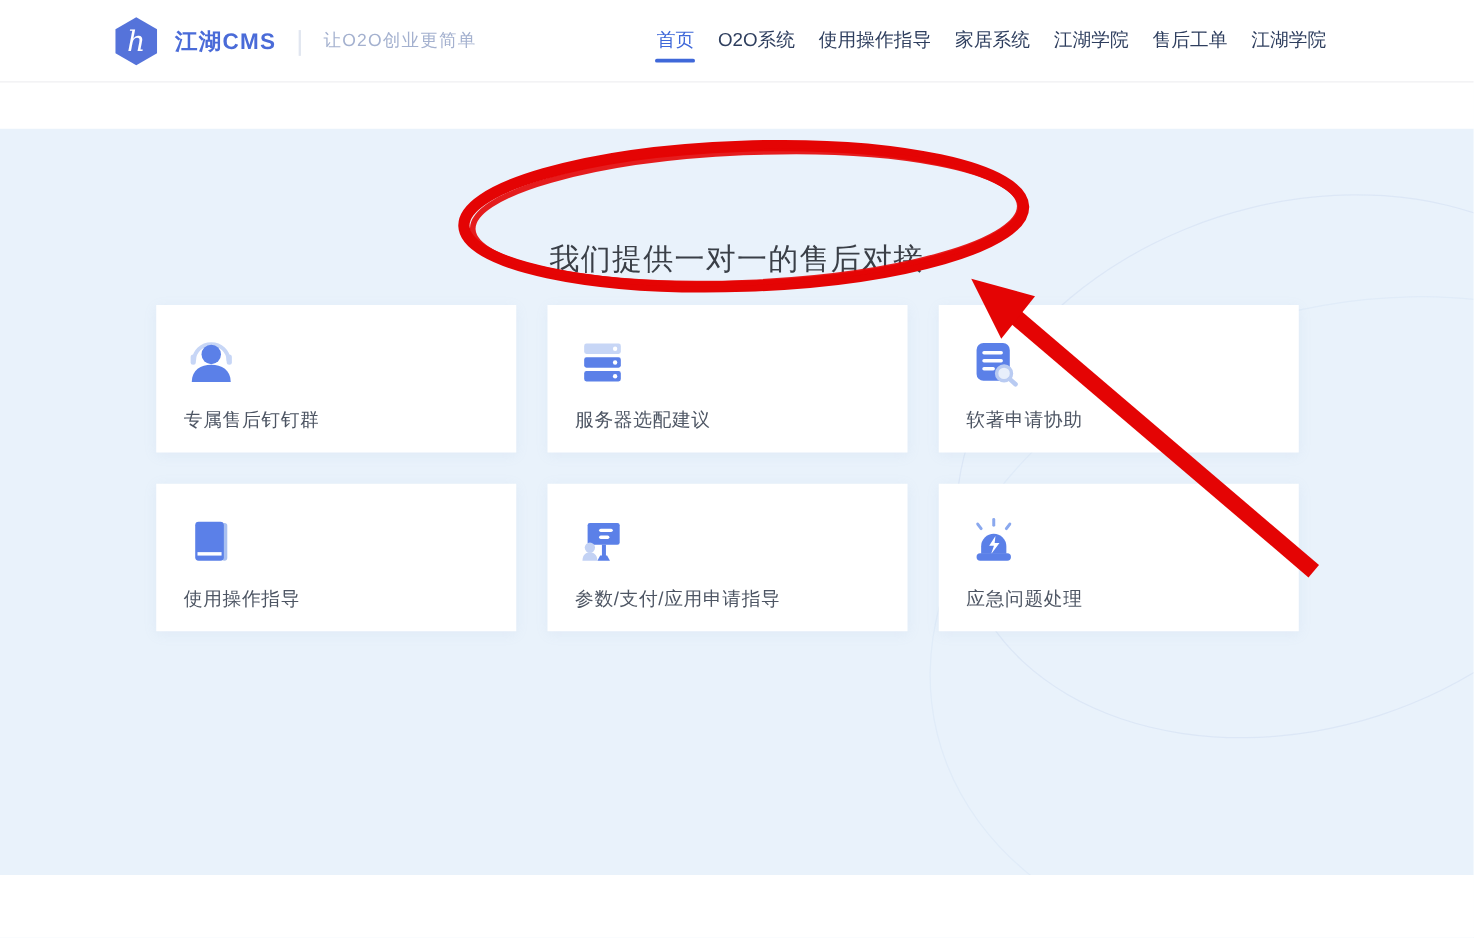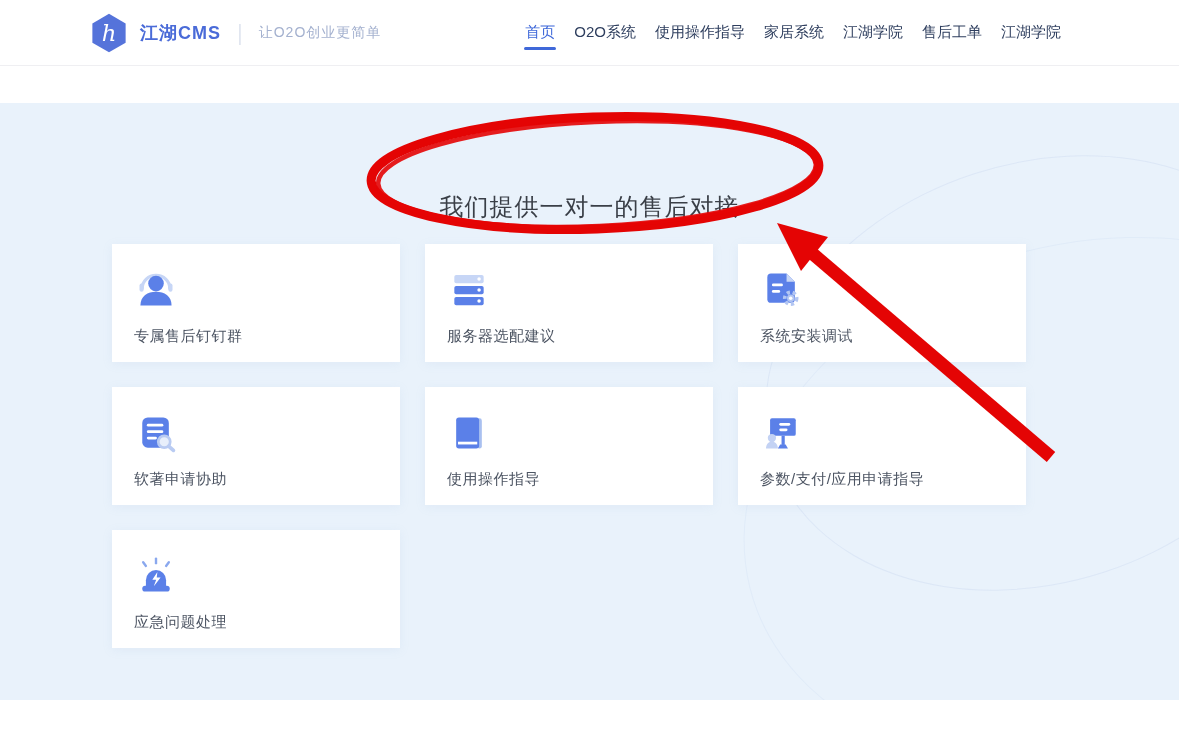--- a/index.html
+++ b/index.html
@@ -44,21 +44,21 @@
   .deco1 { width:560px; height:420px; right:-140px; top:60px; transform:rotate(-18deg); }
   .deco2 { width:700px; height:520px; right:-260px; top:140px; transform:rotate(-14deg); border-color:rgba(130,160,215,0.08); }
 
   .hero-title {
     position:relative; text-align:center; margin-top:88px;
     font-size:24px; color:#3a3f47; letter-spacing:1px; z-index:2;
   }
 
   
   .grid {
-    position:absolute; left:112px; top:141px; 
+    position:absolute; left:125px; top:141px; 
     display:grid; grid-template-columns:repeat(3,288px);
     grid-auto-rows:118px; column-gap:25px; row-gap:25px; z-index:2;
   }
   .card {
     background:#fff; position:relative; cursor:pointer;
     box-shadow:0 2px 10px rgba(140,165,205,0.10);
     padding:24px 0 0 22px;
   }
   .card svg { width:44px; height:44px; display:block; }
   .card-label {
@@ -122,32 +122,20 @@
           <rect x="8" y="7.5" width="32" height="9" rx="2" fill="#c7d6f6"></rect>
           <circle cx="35" cy="12" r="1.9" fill="#ffffff"></circle>
           <rect x="8" y="19.5" width="32" height="9" rx="2" fill="#5b80e8"></rect>
           <circle cx="35" cy="24" r="1.9" fill="#ffffff"></circle>
           <rect x="8" y="31.5" width="32" height="9" rx="2" fill="#5b80e8"></rect>
           <circle cx="35" cy="36" r="1.9" fill="#ffffff"></circle>
         </svg>
         <span class="card-label">服务器选配建议</span>
       </div>
 
-      <div class="card">
-        <svg viewBox="0 0 48 48">
-          <path d="M12 6 h17 l9 9 v19 a4 4 0 0 1 -4 4 h-22 a4 4 0 0 1 -4 -4 v-24 a4 4 0 0 1 4 -4 z" fill="#5b80e8"></path>
-          <path d="M29 6 l9 9 h-9 z" fill="#c7d6f6"></path>
-          <rect x="13" y="17" width="12" height="3" rx="1.5" fill="#ffffff"></rect>
-          <rect x="13" y="24" width="9" height="3" rx="1.5" fill="#ffffff"></rect>
-          <circle cx="33.5" cy="33" r="6.5" fill="none" stroke="#b3c6f2" stroke-width="4" stroke-dasharray="3.4 3"></circle>
-          <circle cx="33.5" cy="33" r="4" fill="#b3c6f2"></circle>
-          <circle cx="33.5" cy="33" r="1.9" fill="#ffffff"></circle>
-        </svg>
-        <span class="card-label">系统安装调试</span>
-      </div>
 
       <div class="card">
         <svg viewBox="0 0 48 48">
           <rect x="9" y="7" width="29" height="33" rx="6" fill="#5b80e8"></rect>
           <rect x="14" y="14" width="18" height="3" rx="1.5" fill="#ffffff"></rect>
           <rect x="14" y="21" width="18" height="3" rx="1.5" fill="#ffffff"></rect>
           <rect x="14" y="28" width="11" height="3" rx="1.5" fill="#ffffff"></rect>
           <circle cx="33" cy="33.5" r="6.5" fill="#e8effb"></circle>
           <circle cx="33" cy="33.5" r="6.5" fill="none" stroke="#b9cbf2" stroke-width="3"></circle>
           <line x1="38" y1="38.5" x2="43" y2="43" stroke="#b9cbf2" stroke-width="4" stroke-linecap="round"></line>

